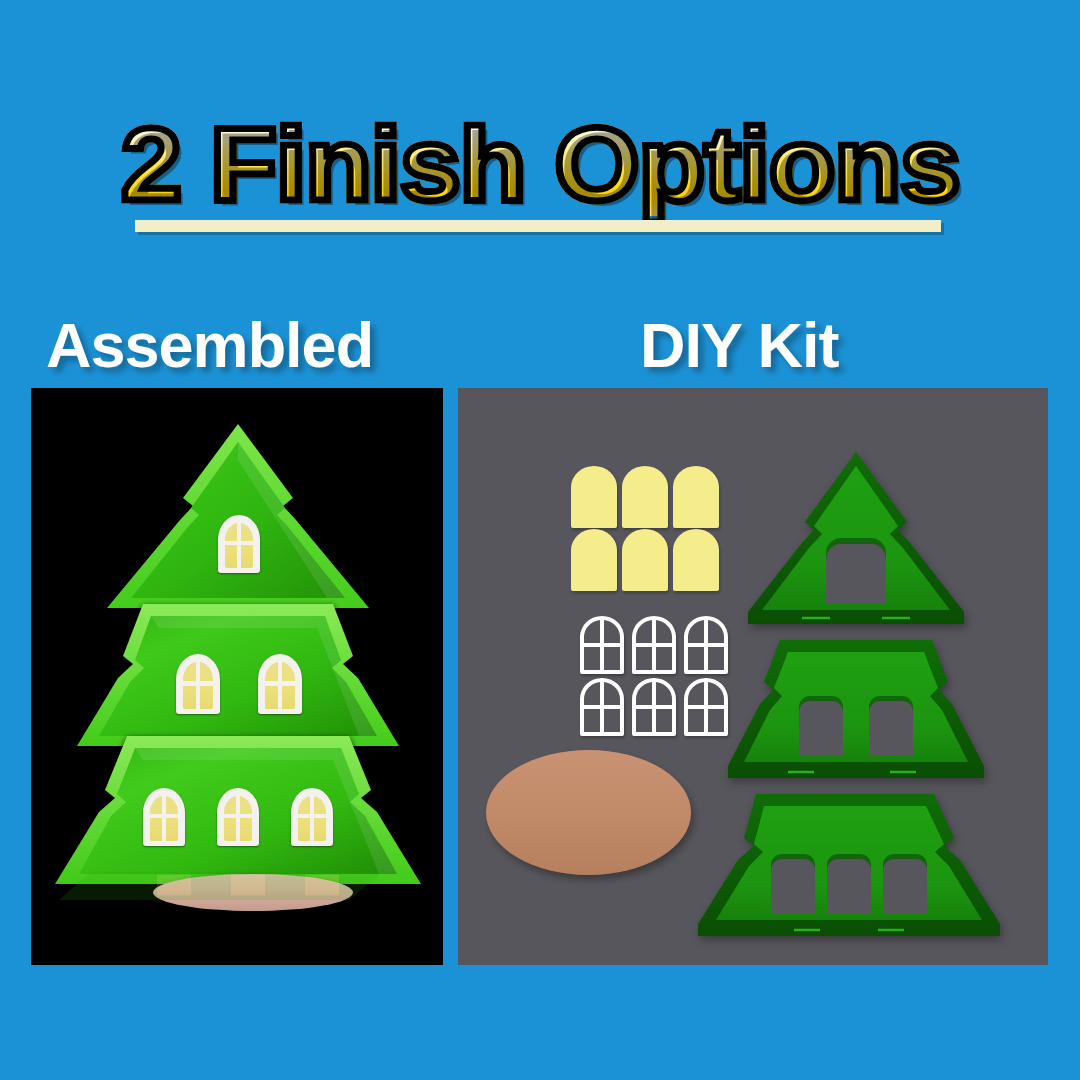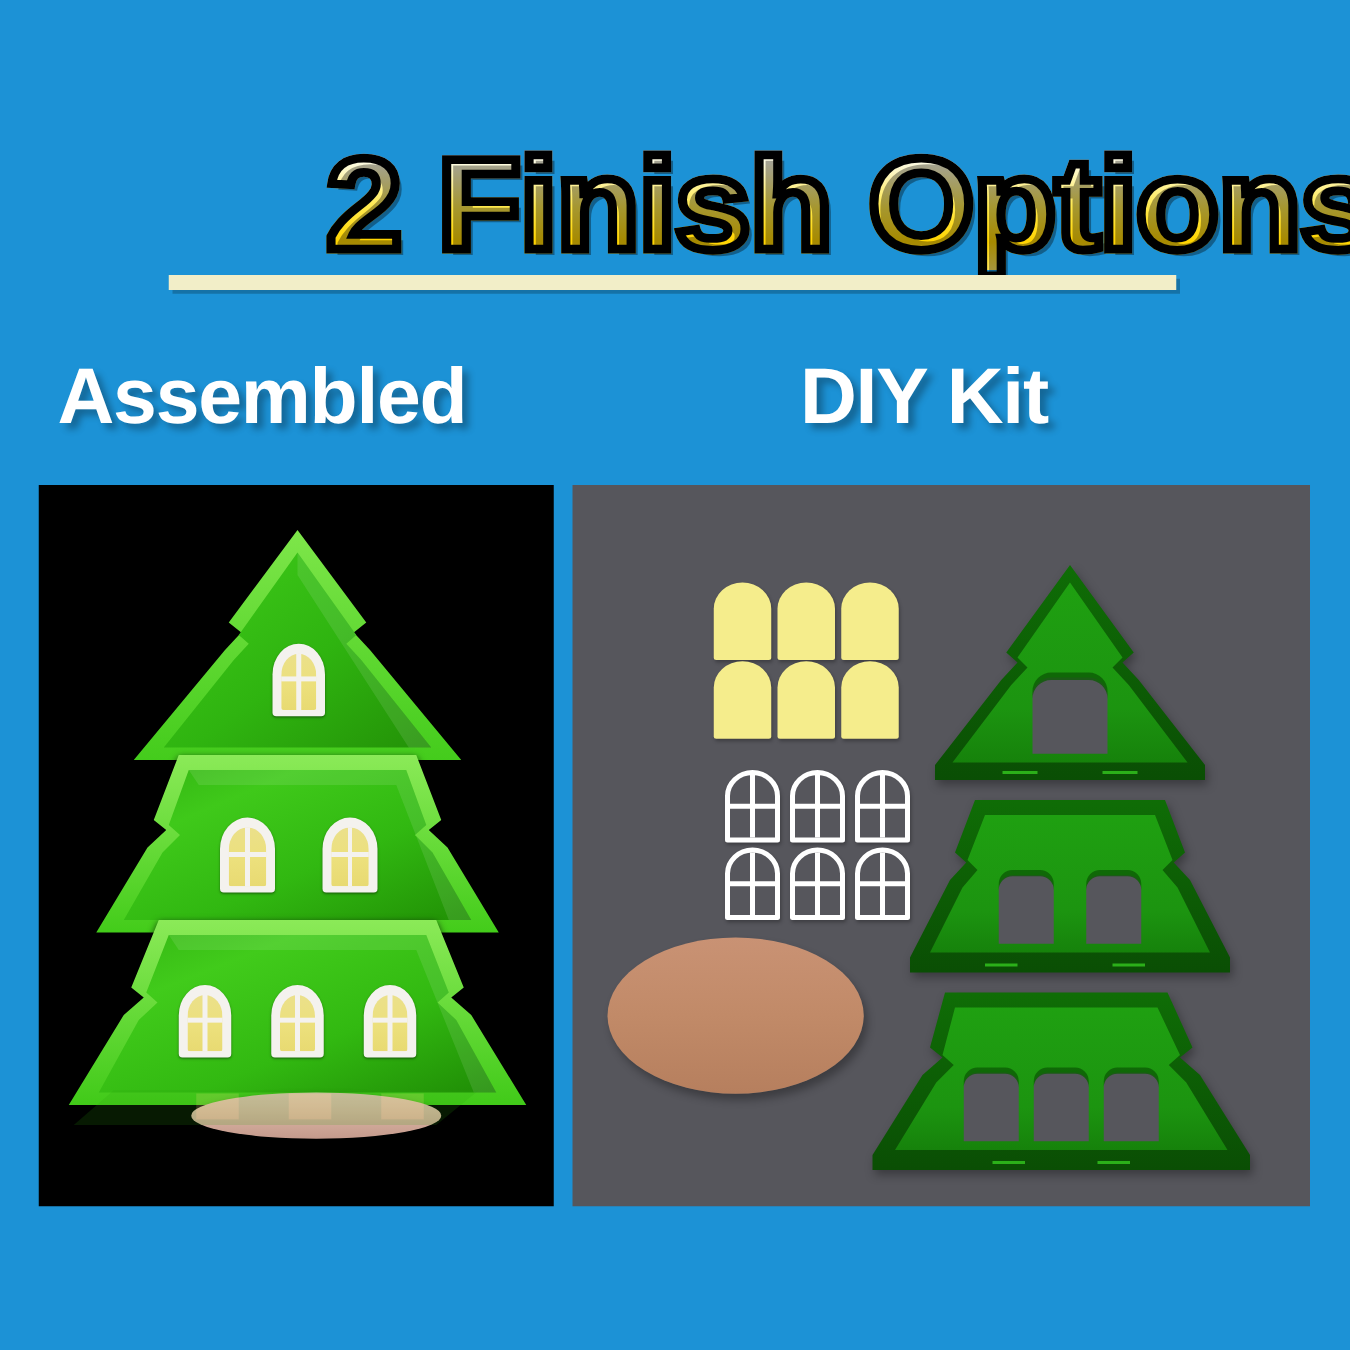--- a/index.html
+++ b/index.html
@@ -14,21 +14,21 @@
     overflow: hidden;
     position: relative;
   }
 
   
   #headline-block {
     position: absolute;
     left: 0;
     top: 112px;
     width: 1080px;
-    text-align: right;
+    text-align: center;
   }
   #headline-text {
     display: inline-block;
     font-family: "Liberation Sans", sans-serif;
     font-size: 104px;
     font-weight: bold;
     line-height: 1.0;
     letter-spacing: -1px;
     background: linear-gradient(to bottom, #ffffff 0%, #fdfbe0 18%, #ffe84a 52%, #ffd400 78%, #ffe55c 100%);
     -webkit-background-clip: text;
@@ -51,20 +51,21 @@
 
   
   .sub-label {
     position: absolute;
     font-size: 63px;
     font-weight: bold;
     color: #ffffff;
     text-shadow: 5px 5px 6px rgba(0,0,0,0.30);
     letter-spacing: -1px;
     white-space: nowrap;
+    margin-top: 28px;
   }
   #label-assembled { left: 46px;  top: 281px; }
   #label-diy       { left: 640px; top: 281px; }
 
   
   #panel-assembled {
     position: absolute;
     left: 31px;
     top: 388px;
     width: 412px;

